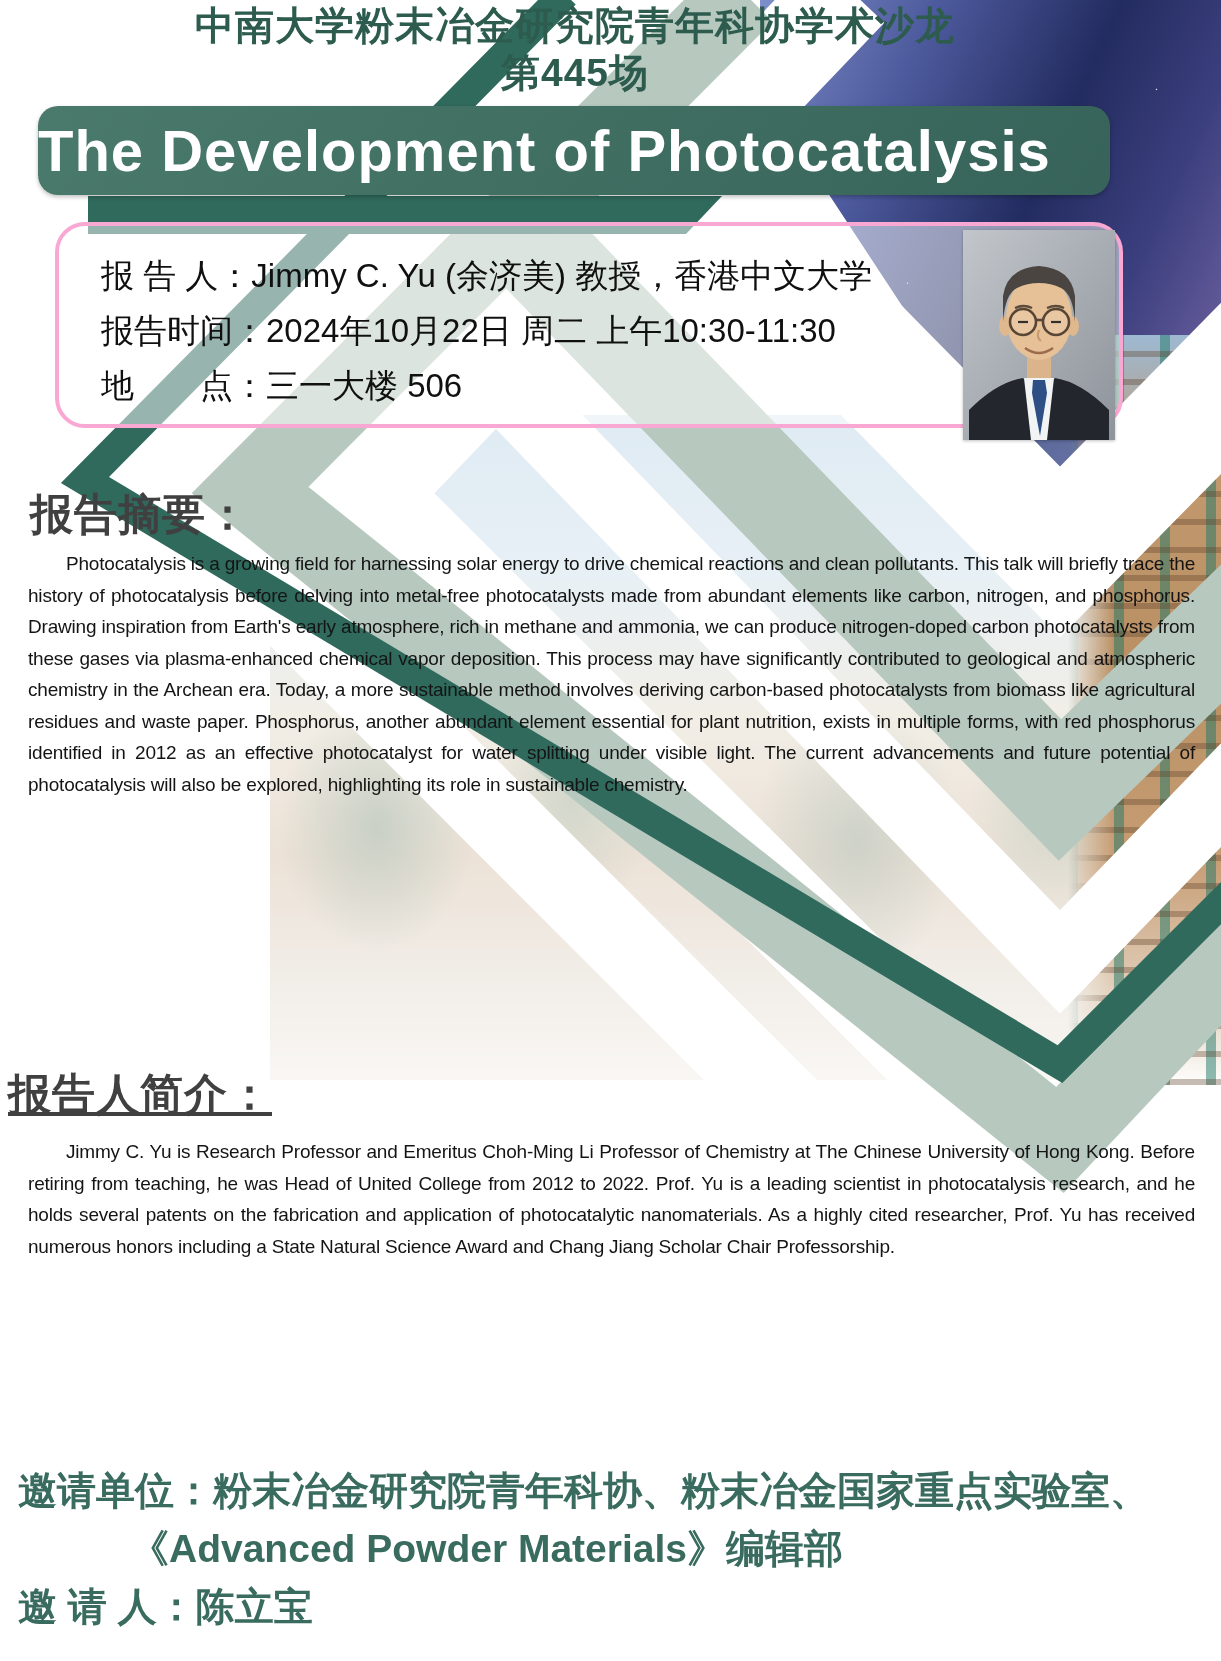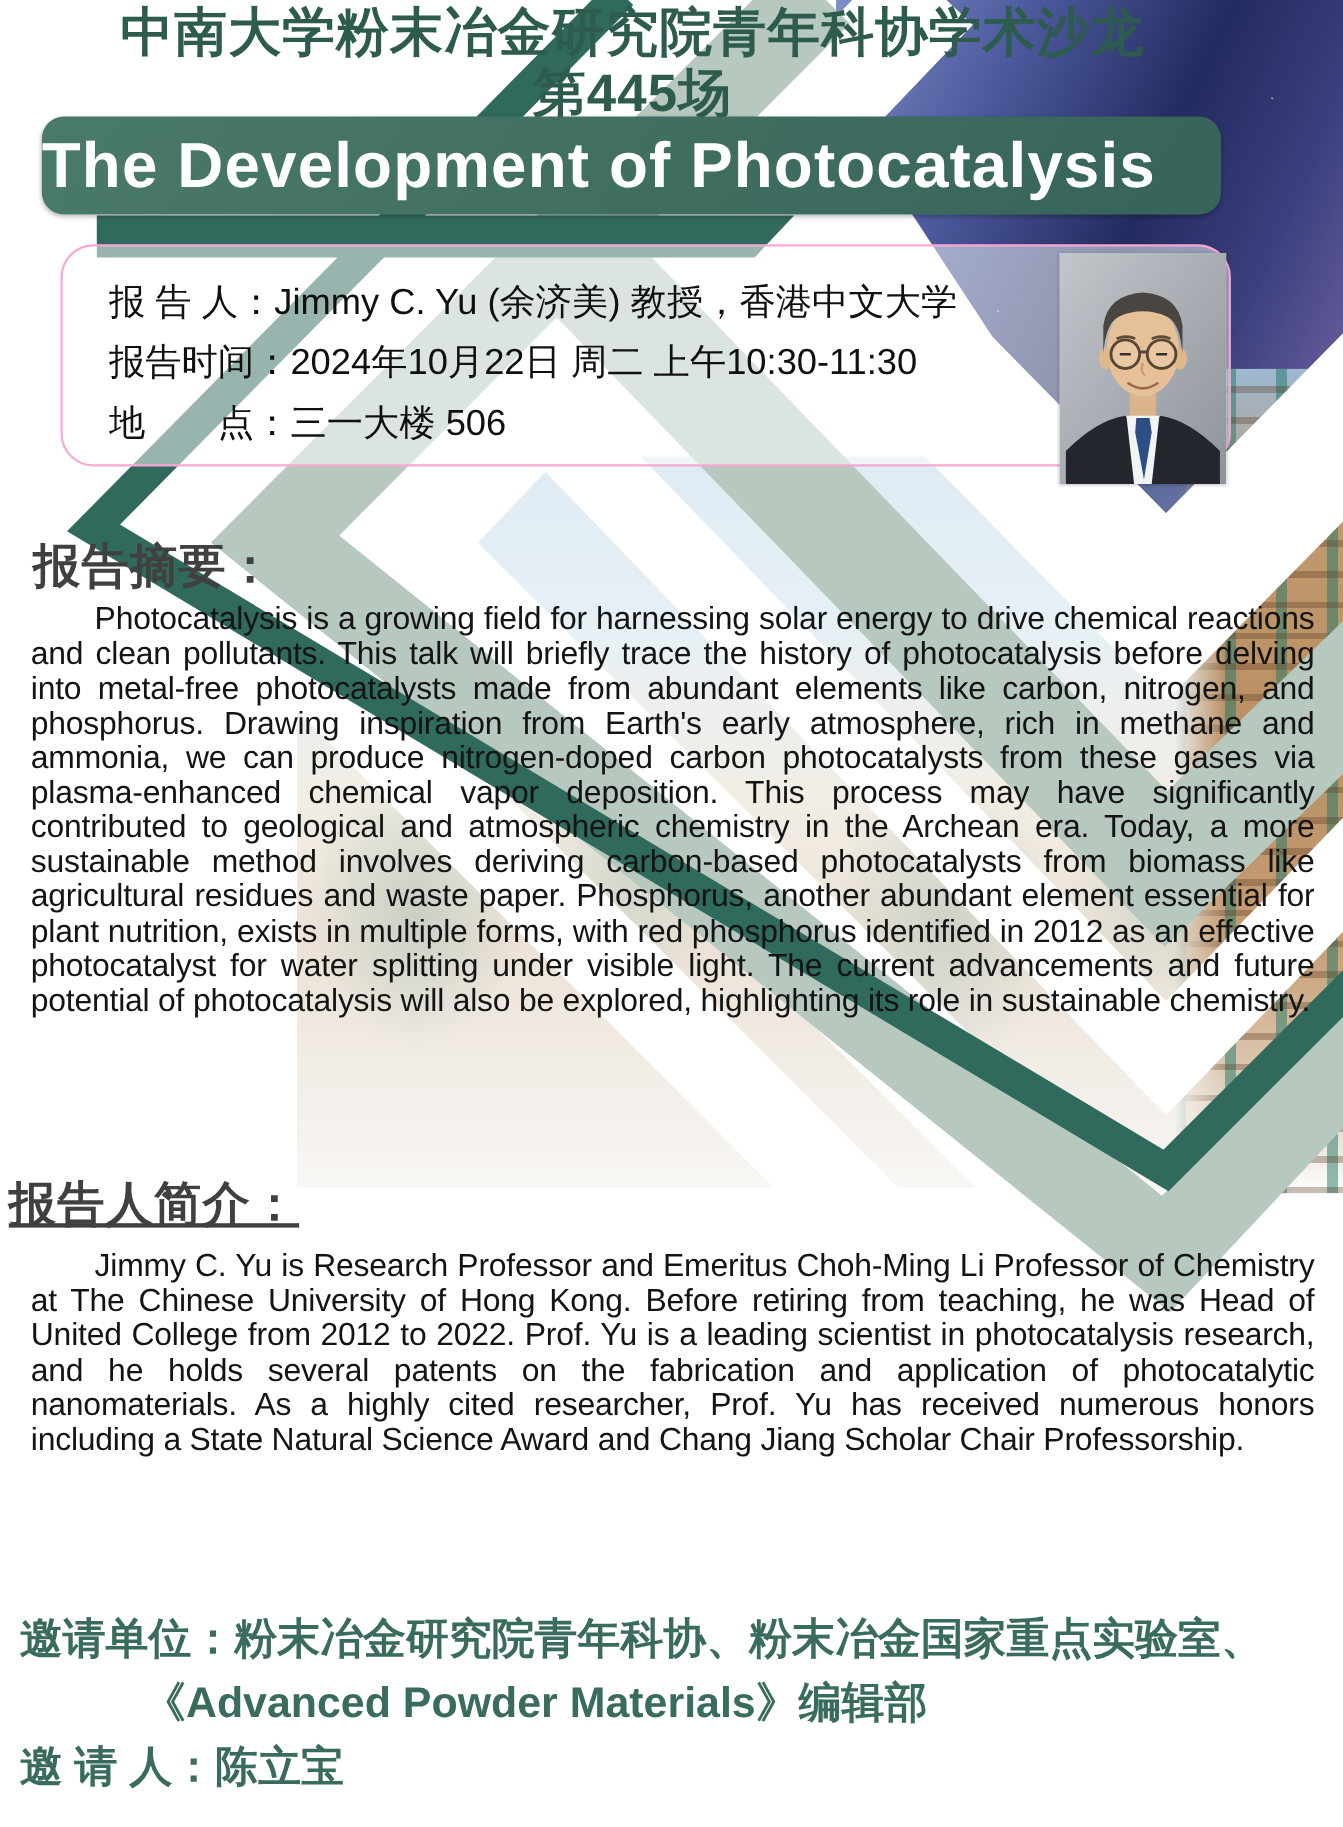--- a/index.html
+++ b/index.html
@@ -39,50 +39,50 @@
       linear-gradient(180deg,#9db9d2 0%, #c2986e 18%, #b98f63 45%, #c79d74 70%, #e8dccd 92%, #ffffff 100%);
     -webkit-mask-image:linear-gradient(90deg, rgba(0,0,0,0) 0%, #000 30%);
             mask-image:linear-gradient(90deg, rgba(0,0,0,0) 0%, #000 30%);
   }
   
   .decor-svg{position:absolute;left:0;top:0;z-index:1;}
   
   .content{position:absolute;left:0;top:0;width:1221px;height:1661px;z-index:2;}
   .series-title{
     position:absolute;left:0;top:6px;width:1150px;text-align:center;
-    font-size:48px;font-weight:900;color:#2d5c4f;line-height:1.0;letter-spacing:1px;
+    font-size:39px;font-weight:900;color:#2d5c4f;line-height:1.0;letter-spacing:1px;
   }
   .series-title .line2{margin-top:8px;}
   .banner{
     position:absolute;left:38px;top:106px;width:1072px;height:89px;
     background:linear-gradient(125deg,#4a7a6c 0%, #3f6e61 55%, #37635a 100%);
     border-radius:20px;display:flex;align-items:center;justify-content:flex-start;
     box-shadow:0 2px 4px rgba(0,0,0,.25);
   }
   .banner-text{color:#ffffff;font-size:58px;font-weight:bold;letter-spacing:1px;}
   .info-card{
     position:absolute;left:55px;top:222px;width:1060px;height:198px;
     background:rgba(255,255,255,.5);
-    border:2px solid #f9a8d4;border-radius:30px;
+    border:4px solid #f9a8d4;border-radius:30px;
   }
   .info-rows{position:absolute;left:42px;top:22px;}
   .info-row{font-size:33px;color:#101010;line-height:55px;white-space:nowrap;}
   .info-label{display:inline-block;}
   .portrait{
     position:absolute;left:963px;top:230px;width:152px;height:210px;z-index:3;
     box-shadow:0 1px 3px rgba(0,0,0,.25);
   }
   .section-heading{
     position:absolute;font-size:43px;font-weight:900;color:#404040;letter-spacing:1px;
   }
   .abstract-heading{left:30px;top:486px;}
   .bio-heading{left:8px;top:1066px;text-decoration:underline;}
   .body-par{
     position:absolute;left:28px;width:1167px;
-    font-size:29px;line-height:31.5px;color:#141414;
+    font-size:19px;line-height:31.5px;color:#141414;
     text-align:justify;text-indent:2em;letter-spacing:-0.2px;
   }
   .abstract-body{top:548px;}
   .bio-body{top:1136px;}
   .footer{
     position:absolute;left:18px;top:1462px;width:1190px;
     color:#396b5e;font-weight:900;font-size:39px;line-height:58px;
   }
   .footer .line2{margin-left:112px;}
   .nowrap{white-space:nowrap;}

